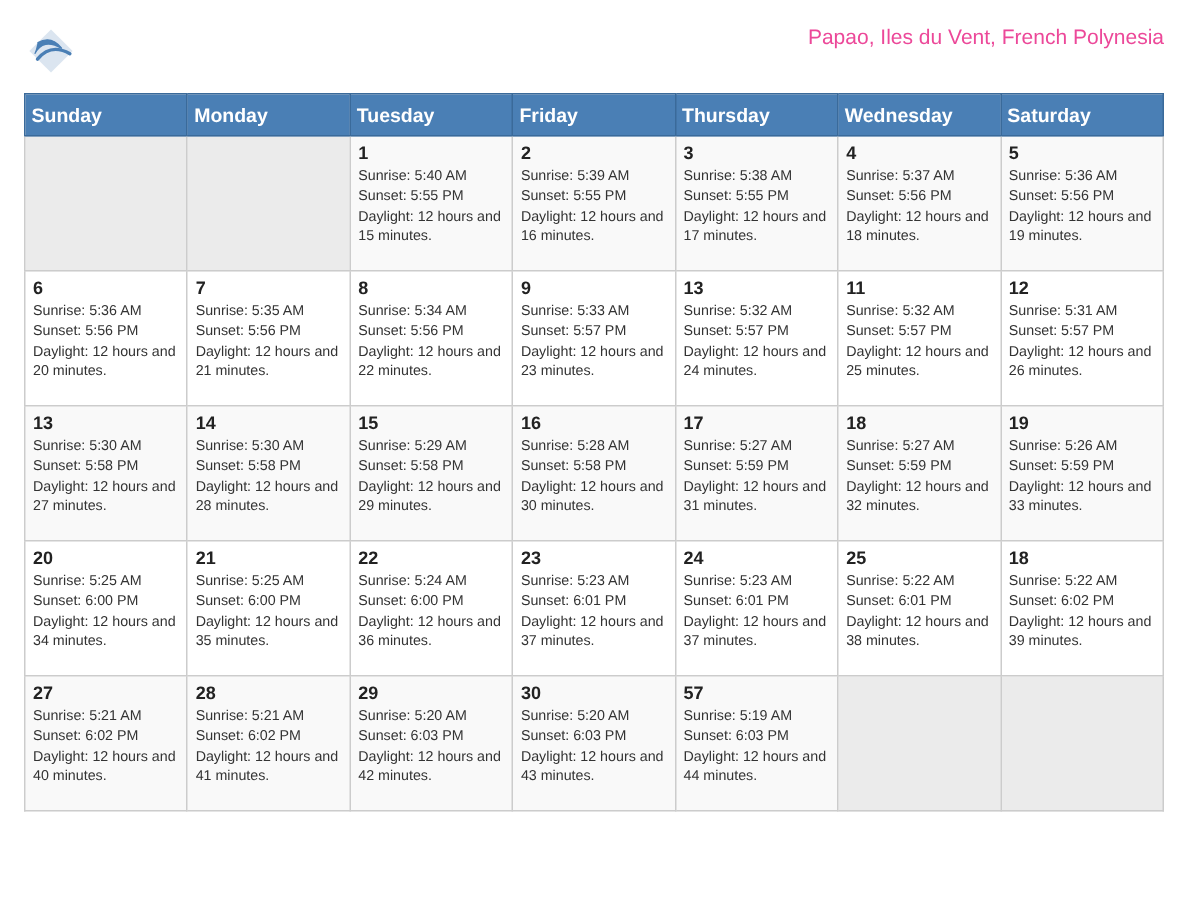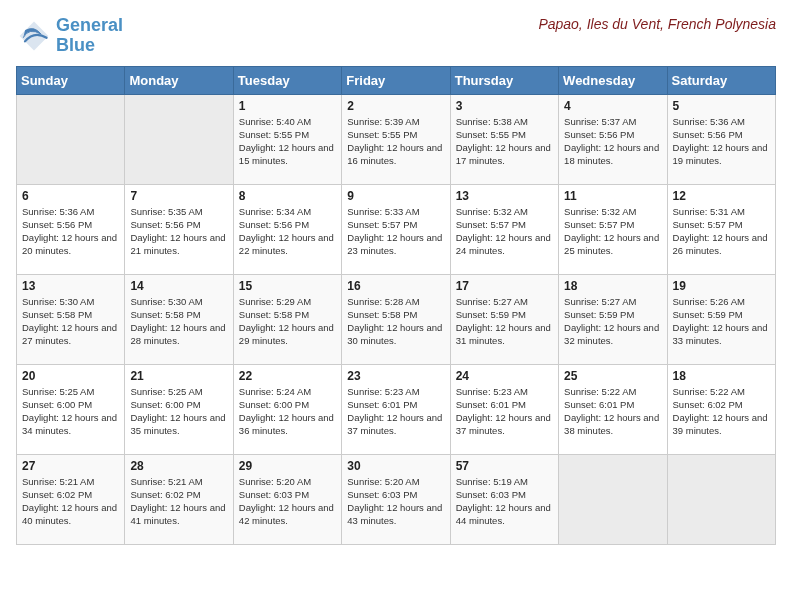--- a/index.html
+++ b/index.html
@@ -37,22 +37,21 @@
     .title-block {
       text-align: right;
     }
     .month-title {
       font-size: 36px;
       color: #1a3a5c;
       font-weight: normal;
     }
     .subtitle {
       font-size: 14px;
-      color: #7f1d1d;
-      font-style: italic;
+      color: #ec4899;
     }
     table {
       width: 100%;
       border-collapse: collapse;
       table-layout: fixed;
     }
     thead th {
       background: #4a7fb5;
       color: #fff;
       font-size: 13px;
@@ -99,26 +98,20 @@
 </head>
 <body>
 
 <div class="header">
   <div class="logo">
     <svg class="logo-icon" viewBox="0 0 40 40">
       <polygon points="20,4 36,20 20,36 4,20" fill="#4a7fb5" opacity="0.2"></polygon>
       <path d="M8 22 Q14 10 28 18 Q20 8 10 14" fill="#4a7fb5" stroke="#4a7fb5" stroke-width="1"></path>
       <path d="M10 26 Q20 14 34 22" fill="none" stroke="#4a7fb5" stroke-width="2.5" stroke-linecap="round"></path>
     </svg>
-    <div>
-      <div class="logo-text">
-        <span>General</span><br>
-        <span style="color:#4a90c4">Blue</span>
-      </div>
-    </div>
   </div>
   <div class="title-block">
     <div class="subtitle">Papao, Iles du Vent, French Polynesia</div>
   </div>
 </div>
 
 <table>
   <thead>
     <tr id="header-row">
         <th>Sunday</th>

